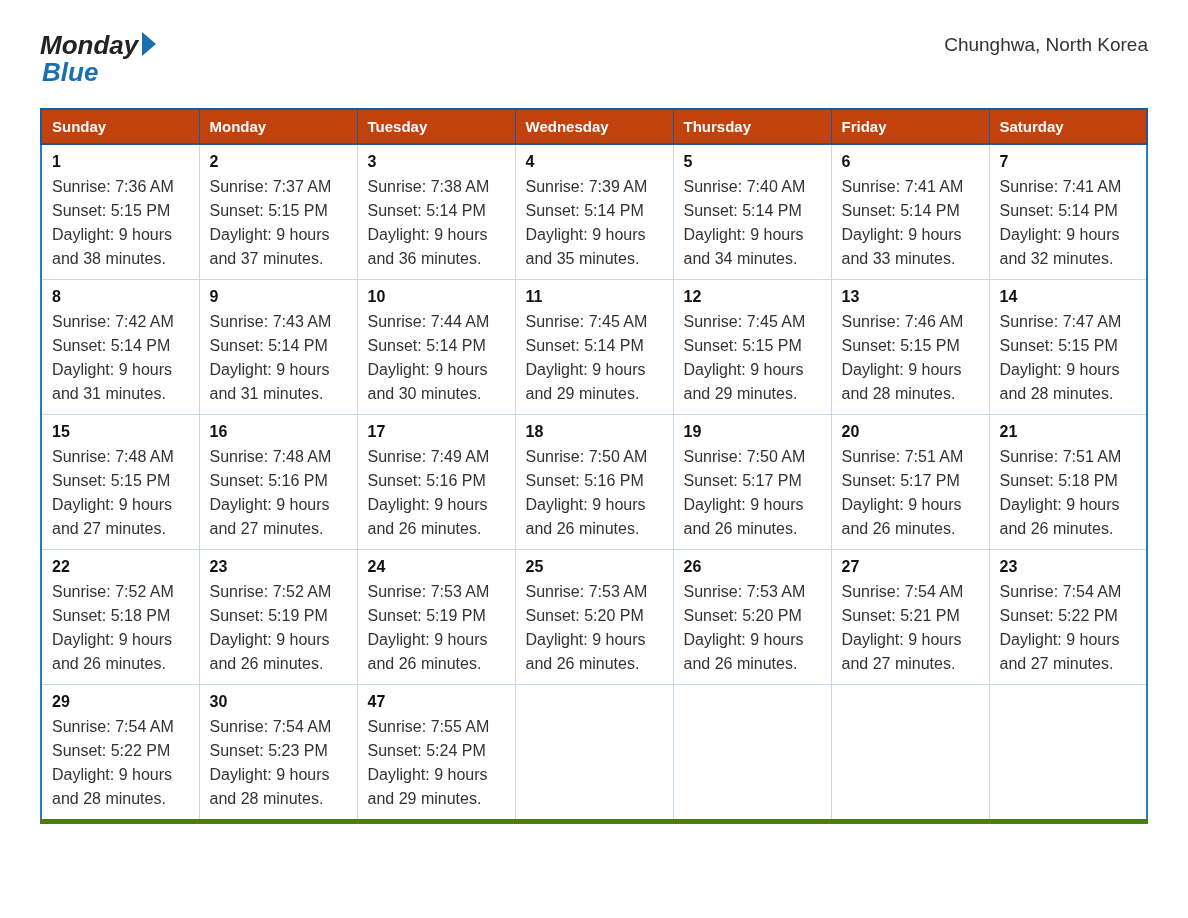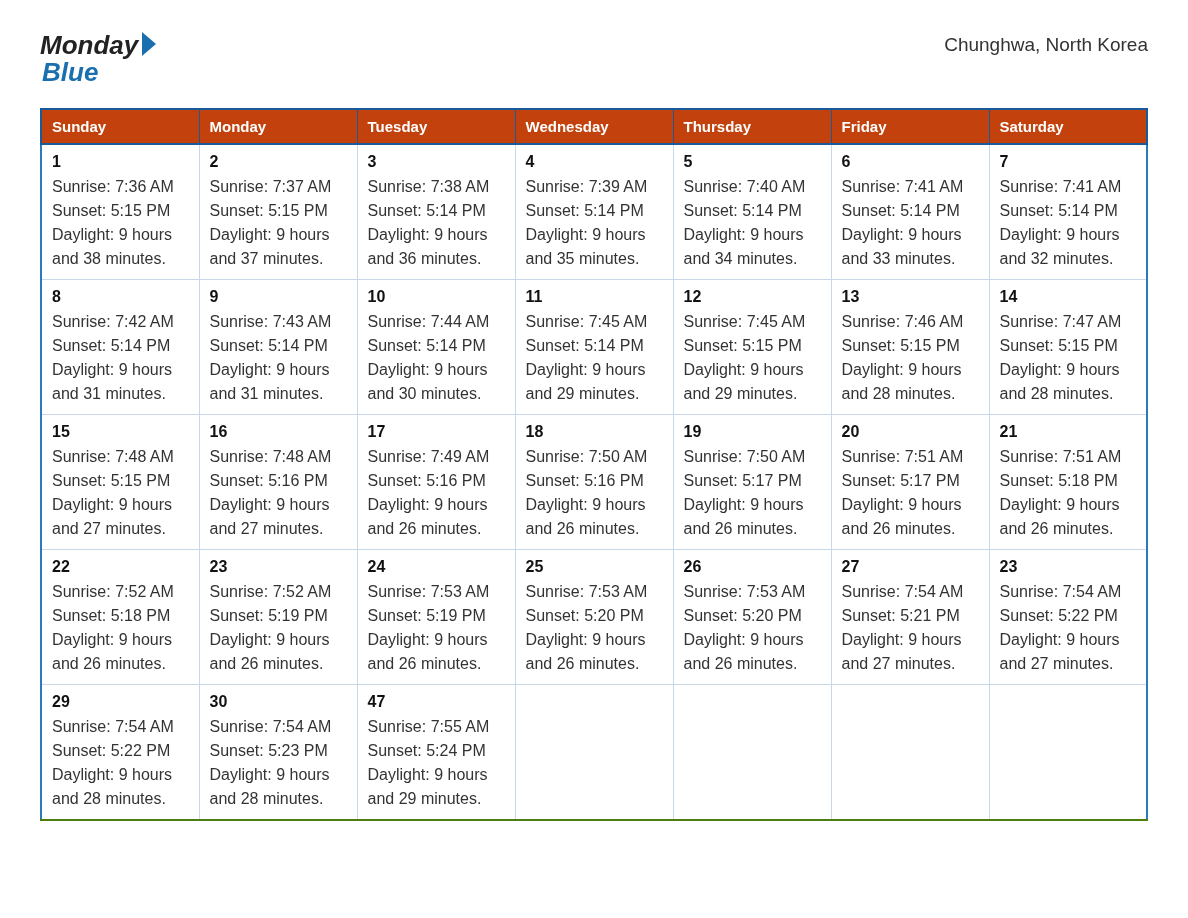--- a/index.html
+++ b/index.html
@@ -94,21 +94,21 @@
     }
     tbody tr td .day-info {
       font-size: 16px;
       color: #333;
       line-height: 1.5;
     }
     tbody tr td.empty {
       background: #fff;
     }
     tbody tr:last-child td {
-      border-bottom: 2px solid #4d7c0f;
+      border-bottom: 5px solid #4d7c0f;
     }
     thead tr th:first-child {
       border-left: 2px solid #1a5a9a;
     }
     thead tr th:last-child {
       border-right: 2px solid #1a5a9a;
     }
     thead tr th {
       border-top: 2px solid #1a5a9a;
       border-bottom: 2px solid #1a5a9a;

